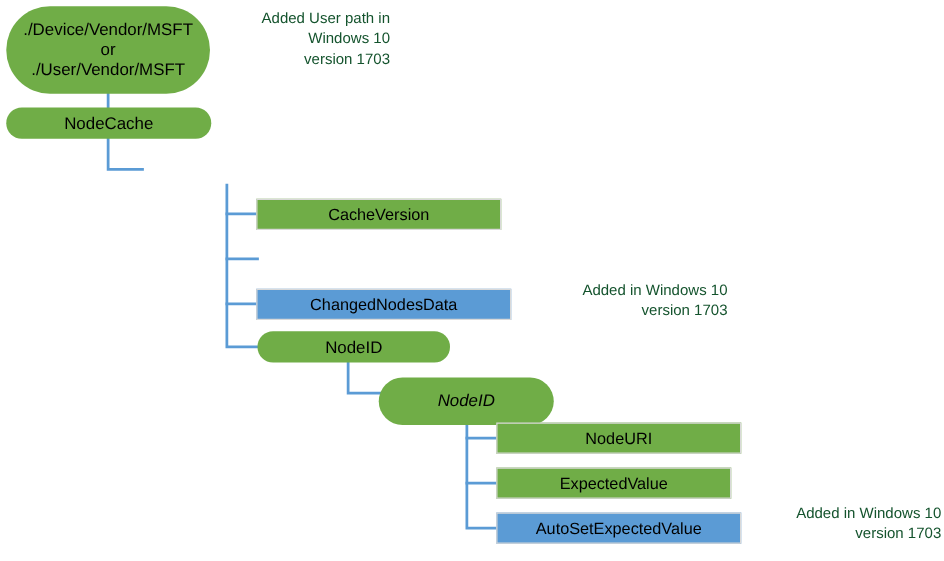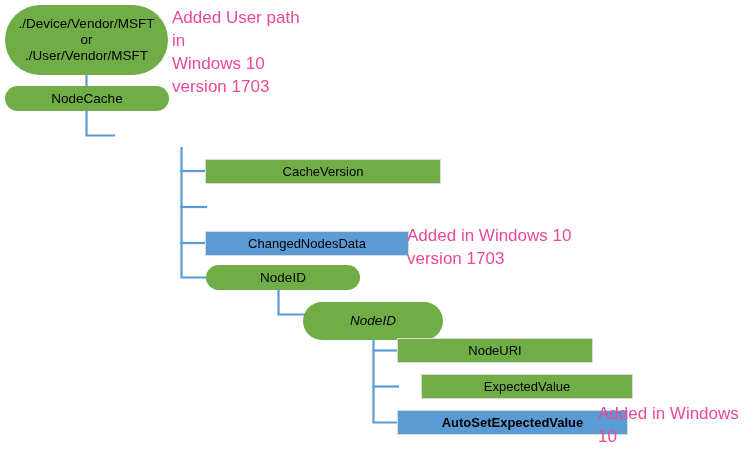--- a/index.html
+++ b/index.html
@@ -48,24 +48,24 @@
     font-size: 13px;
   }
   .node.green { background: #70AD47; }
   .node.blue  { background: #5B9BD5; }
   .node.italic { font-style: italic; }
 
   
   .annotation {
     position: absolute;
     z-index: 3;
-    color: #ec4899;
-    font-size: 17px;
+    color: #14532d;
+    font-size: 12px;
     line-height: 1.36;
-    text-align: left;
+    text-align: right;
     white-space: pre-line;
   }
 </style>
 </head>
 <body>
 
 <div id="canvas">
 
   <svg id="wires" viewBox="0 0 755 449" width="755" height="449" aria-hidden="true">
     <g fill="none" stroke="#5B9BD5" stroke-width="2.2" stroke-linecap="square">
@@ -89,34 +89,34 @@
     </g>
   </svg>
 
   <div class="node rounded" style="left:5px; top:5px; width:163px; height:70px; border-radius:36px;">./Device/Vendor/MSFT
 or
 ./User/Vendor/MSFT</div>
 
   <div class="node rounded" style="left:5px; top:86px; width:164px; height:25px;">NodeCache</div>
 
 
-  <div class="node rect green" style="left:205px; top:159px; width:236px; height:25px;">CacheVersion</div>
+  <div class="node rect green" style="left:205px; top:159px; width:196px; height:25px;">CacheVersion</div>
 
 
   <div class="node rect blue" style="left:205px; top:231px; width:204px; height:25px;">ChangedNodesData</div>
 
   <div class="node rounded" style="left:206px; top:265px; width:154px; height:25px;">NodeID</div>
 
   <div class="node rounded italic" style="left:303px; top:302px; width:140px; height:38px;">NodeID</div>
 
   <div class="node rect green" style="left:397px; top:338px; width:196px; height:25px;text-align:center;">NodeURI</div>
 
-  <div class="node rect green" style="left:397px; top:374px; width:212px; height:25px;margin-left:24px;">ExpectedValue</div>
+  <div class="node rect green" style="left:397px; top:374px; width:188px; height:25px;">ExpectedValue</div>
 
-  <div class="node rect blue" style="left:397px; top:410px; width:231px; height:25px;font-weight:bold;">AutoSetExpectedValue</div>
+  <div class="node rect blue" style="left:397px; top:410px; width:196px; height:25px;">AutoSetExpectedValue</div>
 
   <div class="annotation" style="left:172px; top:6px; width:140px;">Added User path in
 Windows 10
 version 1703</div>
 
   <div class="annotation" style="left:407px; top:224px; width:175px;">Added in Windows 10
 version 1703</div>
 
   <div class="annotation" style="left:598px; top:402px; width:155px;">Added in Windows 10
 version 1703</div>

